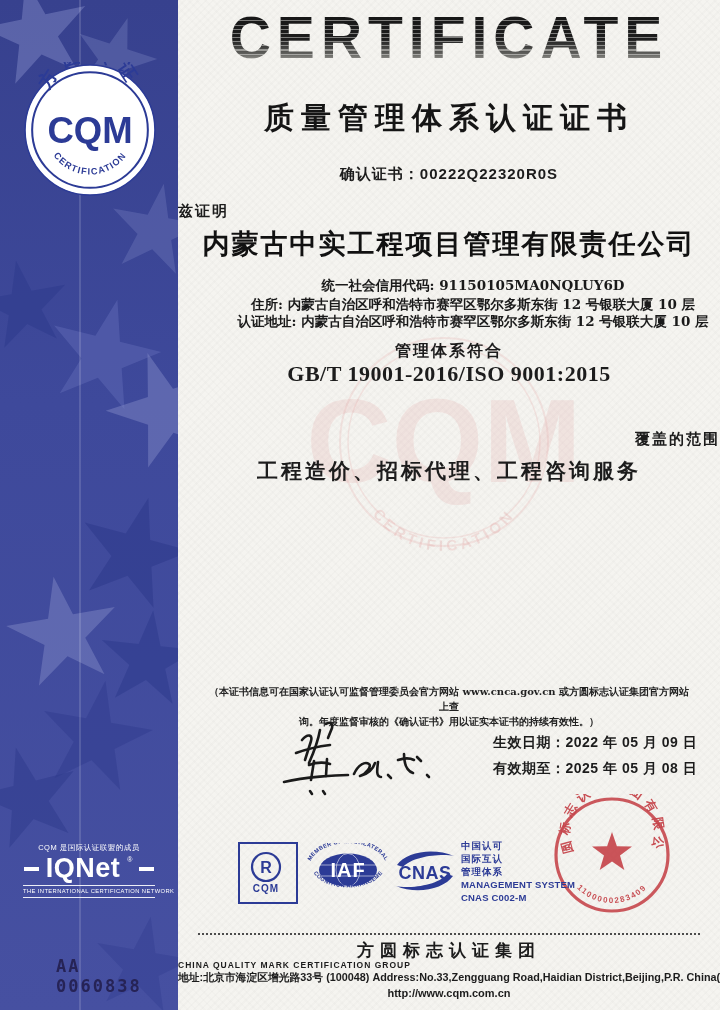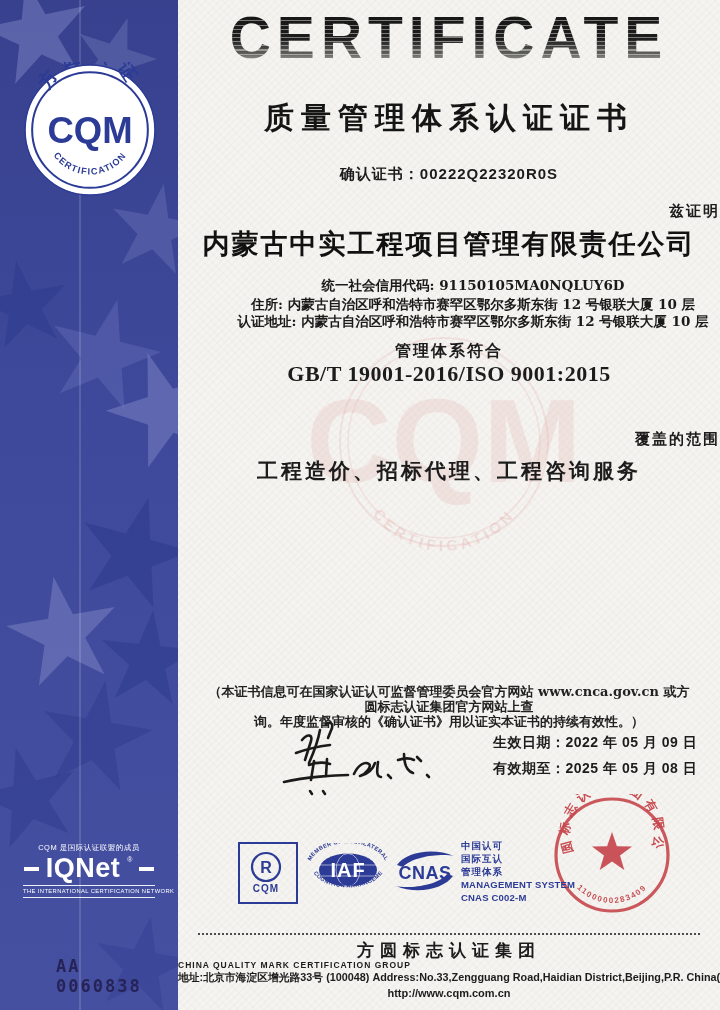--- a/index.html
+++ b/index.html
@@ -35,40 +35,40 @@
     font-weight:900;font-size:57px;line-height:1.1;letter-spacing:6px;
     transform:scaleY(1.04);
     background-image:
       repeating-linear-gradient(180deg, transparent 0 3px, rgba(245,244,240,0.45) 3px 4px),
       linear-gradient(180deg,#141414 0%,#1d1d1d 52%,#5d5d5a 74%,#b3b2ac 90%);
     -webkit-background-clip:text;background-clip:text;color:transparent;}
   .cn-title{position:absolute;left:0;top:98px;width:542px;text-align:center;
     font-size:30px;font-weight:bold;letter-spacing:7px;color:#151515;}
   .cert-no{position:absolute;left:0;top:165px;width:542px;text-align:center;
     font-size:15px;font-weight:bold;letter-spacing:1px;}
-  .attest{position:absolute;left:0;top:202px;width:542px;text-align:right;
+  .attest{position:absolute;left:0;top:202px;width:542px;text-align:left;
     font-size:15px;font-weight:bold;letter-spacing:2px;}
   .company{position:absolute;left:0;top:226px;width:542px;text-align:center;
     font-family:"DejaVu Serif",serif;font-size:27px;font-weight:600;letter-spacing:2px;color:#111;}
   .detail-line{position:absolute;left:0;width:542px;text-align:center;
     font-family:"DejaVu Serif",serif;font-weight:600;font-size:13.5px;color:#1a1a1a;white-space:nowrap;padding-left:24px;}
   .credit{top:277px;}
   .addr{top:296px;}
   .cert-addr{top:313px;}
   .sys-head{position:absolute;left:0;top:341px;width:542px;text-align:center;
     font-size:16px;font-weight:bold;letter-spacing:2px;}
   .standard{position:absolute;left:0;top:361px;width:542px;text-align:center;
     font-family:"Liberation Serif",serif;font-size:22px;font-weight:bold;letter-spacing:0.5px;}
   .scope-head{position:absolute;left:0;top:430px;width:542px;text-align:right;
     font-size:15px;font-weight:bold;letter-spacing:2px;}
   .scope{position:absolute;left:0;top:457px;width:542px;text-align:center;
     font-family:"DejaVu Serif",serif;font-weight:600;font-size:21px;letter-spacing:3px;}
   .watermark{position:absolute;left:118px;top:330px;opacity:0.8;pointer-events:none;}
   .note{position:absolute;left:28px;top:684px;width:486px;text-align:center;
-    font-family:"DejaVu Serif",serif;font-size:13px;font-weight:600;line-height:15px;color:#222;}
+    font-family:"DejaVu Serif",serif;font-size:10px;font-weight:600;line-height:15px;color:#222;}
   .signature{position:absolute;left:96px;top:714px;}
   .dates{position:absolute;left:315px;top:729px;font-size:14px;font-weight:bold;letter-spacing:0.5px;line-height:26px;white-space:nowrap;}
   
   .seal{position:absolute;left:373px;top:794px;opacity:0.92;}
   
   .cqm-mark{position:absolute;left:60px;top:842px;width:56px;height:58px;border:2px solid #2c3b96;}
   .iaf-logo{position:absolute;left:126px;top:843px;}
   .cnas-logo{position:absolute;left:215px;top:848px;}
   .accr{position:absolute;left:283px;top:839px;color:#2c3b96;font-weight:bold;}
   .accr-cn{font-size:9.5px;line-height:13px;letter-spacing:1px;}

